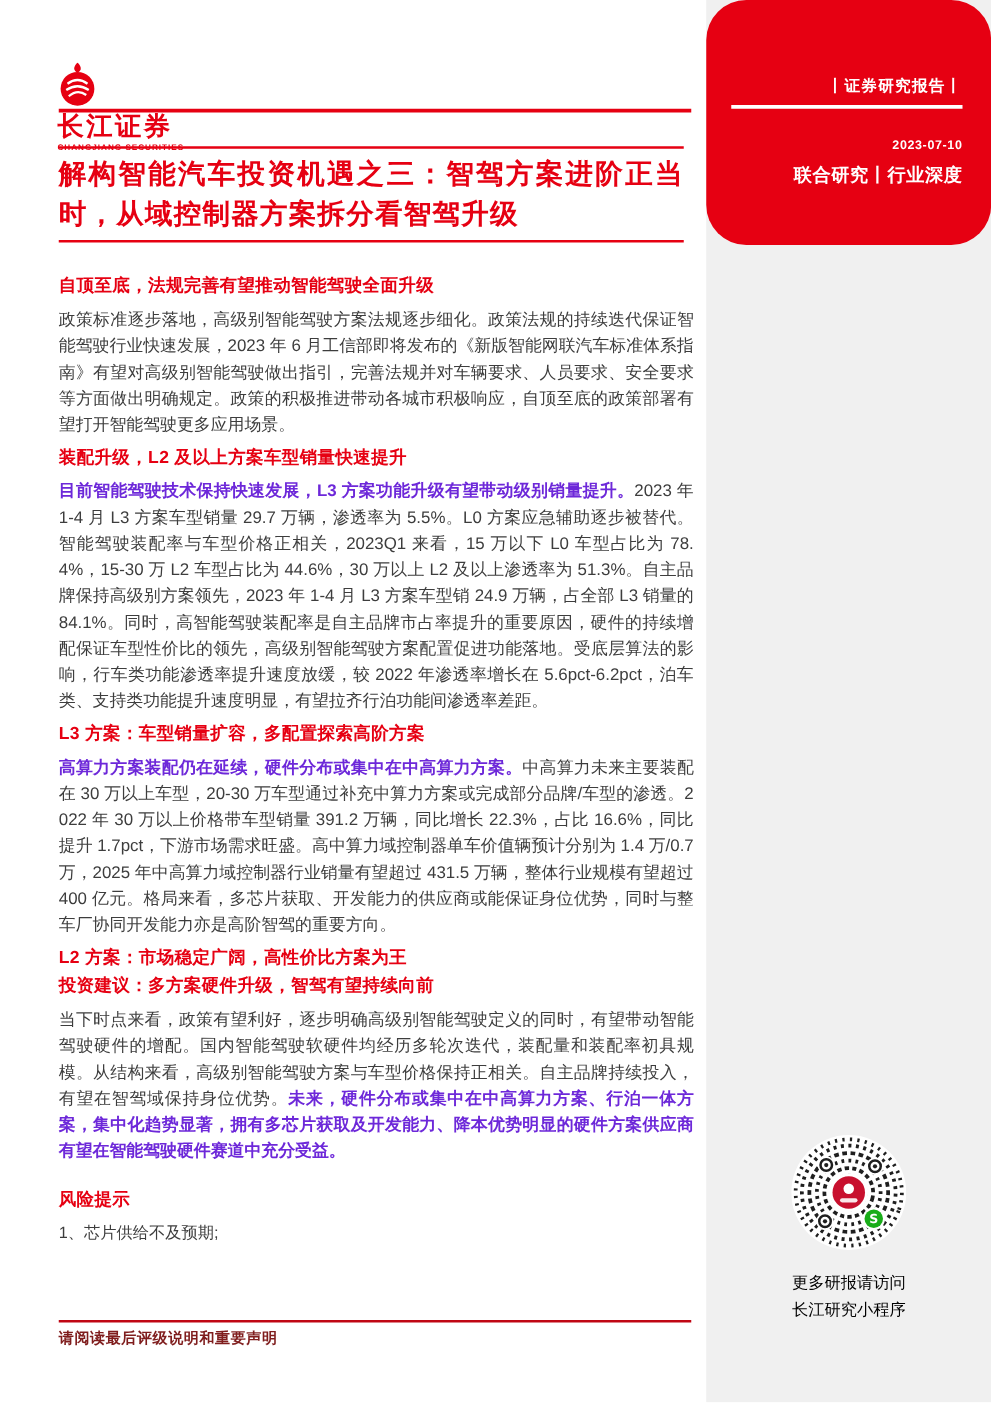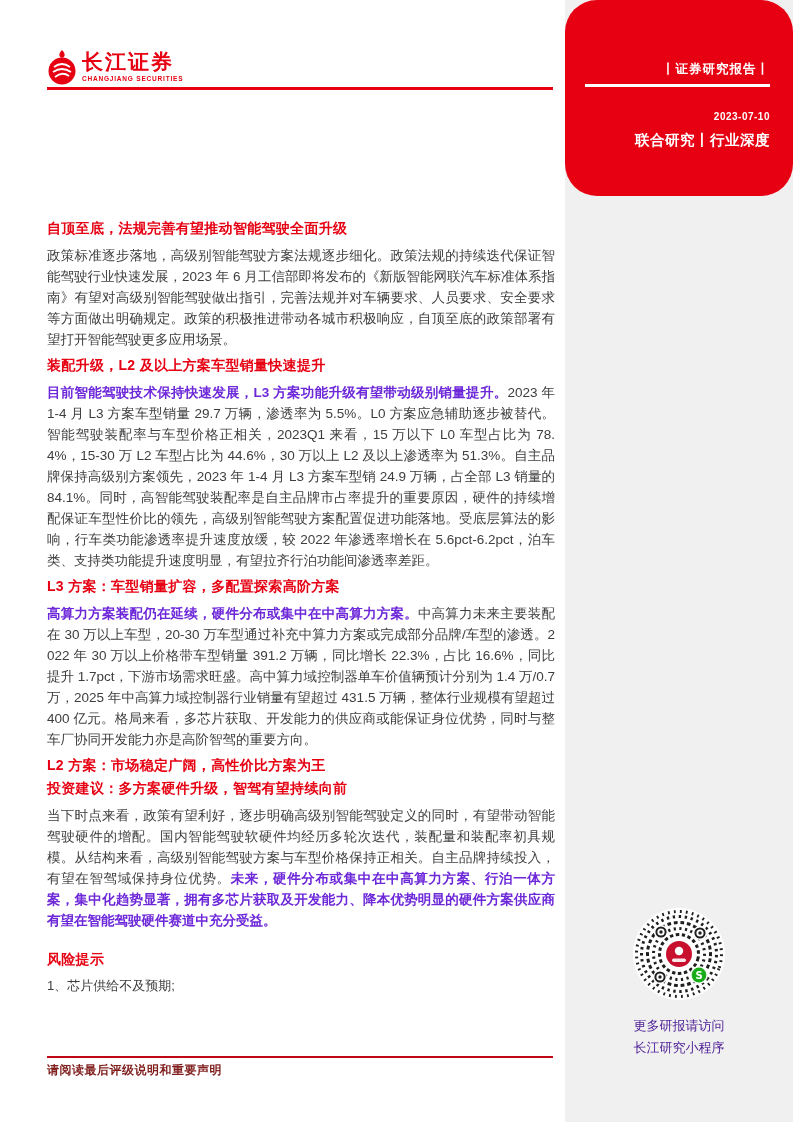--- a/index.html
+++ b/index.html
@@ -10,23 +10,23 @@
   
   .right-rail{position:absolute;left:565px;top:0;width:228px;height:1122px;background:#F0F0F0;}
   .red-block{position:absolute;left:0;top:0;width:228px;height:196px;background:#E60012;color:#fff;border-radius:32px;}
   .report-tag{position:absolute;top:61px;right:23px;font-size:12.5px;font-weight:bold;letter-spacing:1px;white-space:nowrap;}
   .white-rule{position:absolute;top:84px;left:20px;right:23px;height:2.5px;background:#ffffff;}
   .m-date{position:absolute;top:111px;right:23px;font-size:10px;font-weight:bold;letter-spacing:0.5px;}
   .m-category{position:absolute;top:131px;right:23px;font-size:14.5px;font-weight:bold;letter-spacing:0.5px;white-space:nowrap;}
   
   .qr-area{position:absolute;top:908px;left:59px;width:110px;text-align:center;}
   .qr-svg{display:block;margin:0 auto;}
-  .qr-caption{margin-top:15px;font-size:13px;line-height:22px;color:#4c1d95;white-space:nowrap;}
+  .qr-caption{margin-top:15px;font-size:13px;line-height:22px;color:#000000;white-space:nowrap;}
   
-  .logo{position:absolute;left:46px;top:50px;display:flex;align-items:flex-start;gap:4px;}
+  .logo{position:absolute;left:46px;top:50px;display:flex;align-items:flex-start;gap:4px;flex-direction:column;}
   .logo-cn{font-size:21px;line-height:24px;font-weight:bold;color:#E60012;letter-spacing:2px;white-space:nowrap;}
   .logo-en{font-size:6.5px;font-weight:bold;color:#E60012;letter-spacing:0.8px;margin-top:1px;white-space:nowrap;}
   .header-rule{position:absolute;left:47px;top:87px;width:506px;height:2.5px;background:#E60012;}
   
   .title-block{position:absolute;left:47px;top:117px;width:500px;
     border-top:2.5px solid #E60012;border-bottom:2.5px solid #E60012;padding:4px 0 5px;}
   .title{margin:0;font-size:22px;line-height:32px;font-weight:bold;color:#E60012;
     letter-spacing:1px;text-align:justify;word-break:break-all;}
   
   .content{position:absolute;left:47px;top:196px;width:508px;}
@@ -104,20 +104,23 @@
       <path d="M7 22 q9 -6 18 0" stroke="#ffffff" stroke-width="1.8" fill="none"></path>
       <path d="M9 27 q7 -6 14 -1" stroke="#ffffff" stroke-width="1.8" fill="none"></path>
     </svg>
     <div class="logo-text">
       <div class="logo-cn">长江证券</div>
       <div class="logo-en">CHANGJIANG SECURITIES</div>
     </div>
   </div>
   <div class="header-rule"></div>
 
+  <div class="title-block">
+    <h1 class="title">解构智能汽车投资机遇之三：智驾方案进阶正当时，从域控制器方案拆分看智驾升级</h1>
+  </div>
 
   <div class="content">
 
     <section class="sec first">
       <h2 class="sec-h">自顶至底，法规完善有望推动智能驾驶全面升级</h2>
       <p class="sec-p"><span>政策标准逐步落地，高级别智能驾驶方案法规逐步细化。政策法规的持续迭代保证智能驾驶行业快速发展，2023 年 6 月工信部即将发布的《新版智能网联汽车标准体系指南》有望对高级别智能驾驶做出指引，完善法规并对车辆要求、人员要求、安全要求等方面做出明确规定。政策的积极推进带动各城市积极响应，自顶至底的政策部署有望打开智能驾驶更多应用场景。</span></p>
     </section>
 
     <section class="sec">
       <h2 class="sec-h">装配升级，L2 及以上方案车型销量快速提升</h2>

